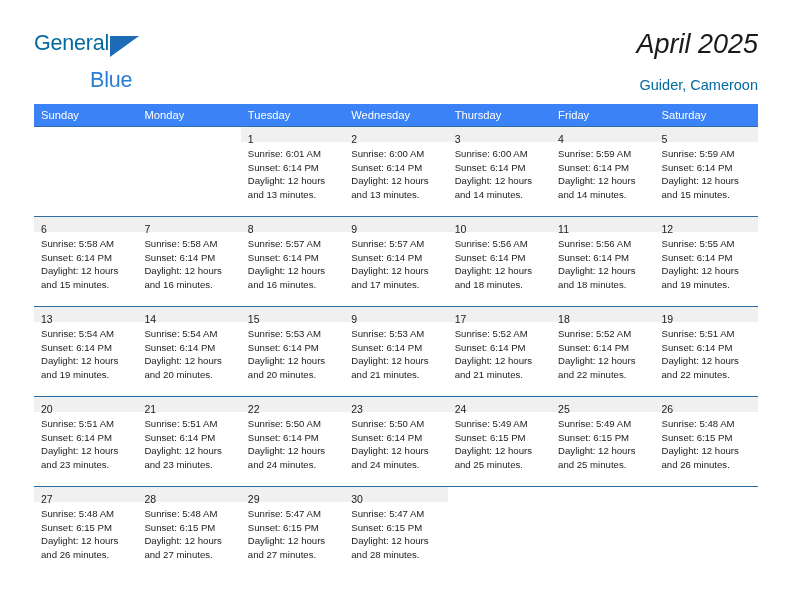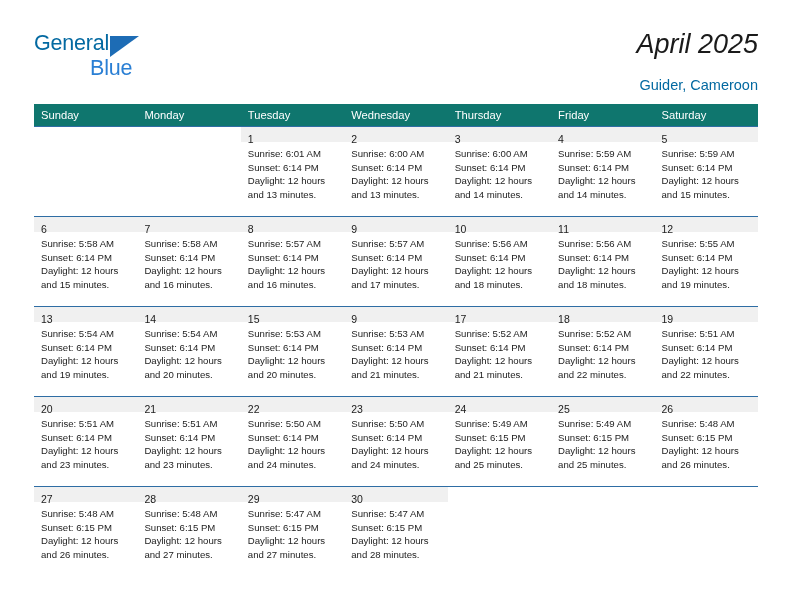--- a/index.html
+++ b/index.html
@@ -52,21 +52,21 @@
     position: absolute;
     left: 76px;
     top: 5px;
     width: 0;
     height: 0;
     border-left: 29px solid #1d6cb5;
     border-bottom: 21px solid transparent;
   }
   .brand-line2 {
     position: relative;
-    margin-top: 1px;
+    margin-top: 13px;
     margin-left: 56px;
     font-size: 21.5px;
     color: #2a7fd4;
     letter-spacing: -0.2px;
     line-height: 24px;
     height: 24px;
     white-space: nowrap;
   }
 
   .title-block {
@@ -95,21 +95,21 @@
     position: absolute;
     left: 34px;
     top: 104px;
     width: 724px;
     border-collapse: collapse;
     table-layout: fixed;
   }
   .calendar col { width: 103.43px; }
 
   .calendar thead th {
-    background: #0f766e;
+    background: #3b82f6;
     color: #ffffff;
     font-size: 11.2px;
     font-weight: normal;
     text-align: left;
     padding: 5px 0 5px 7px;
     height: 12px;
     vertical-align: middle;
     border: none;
   }
 

